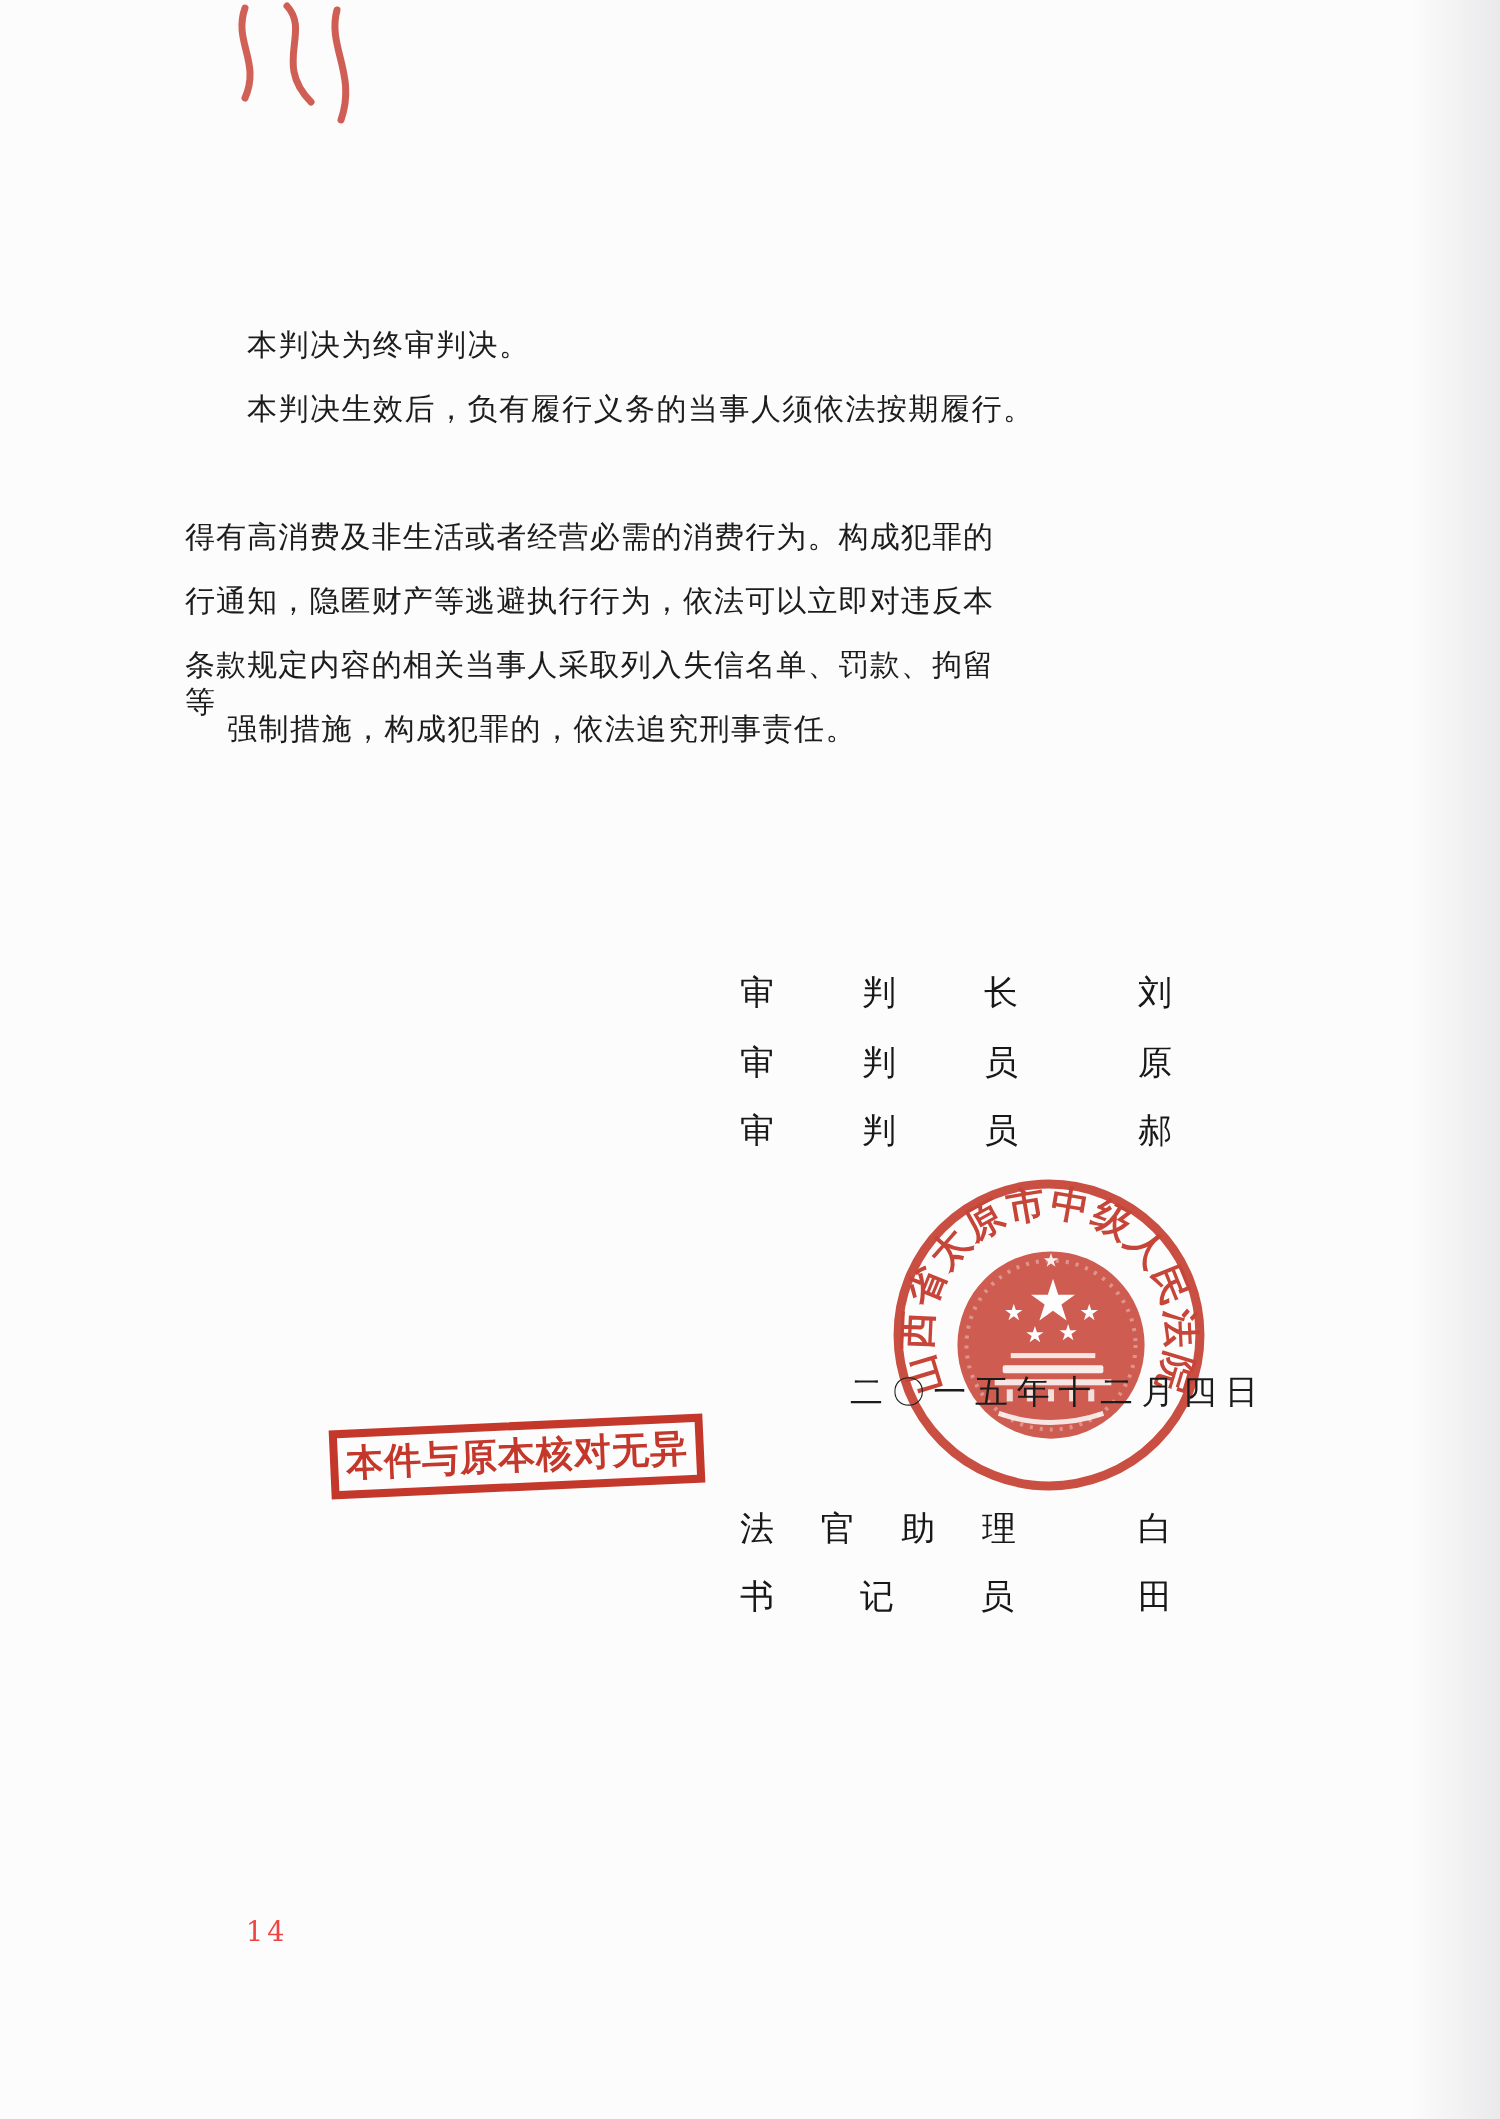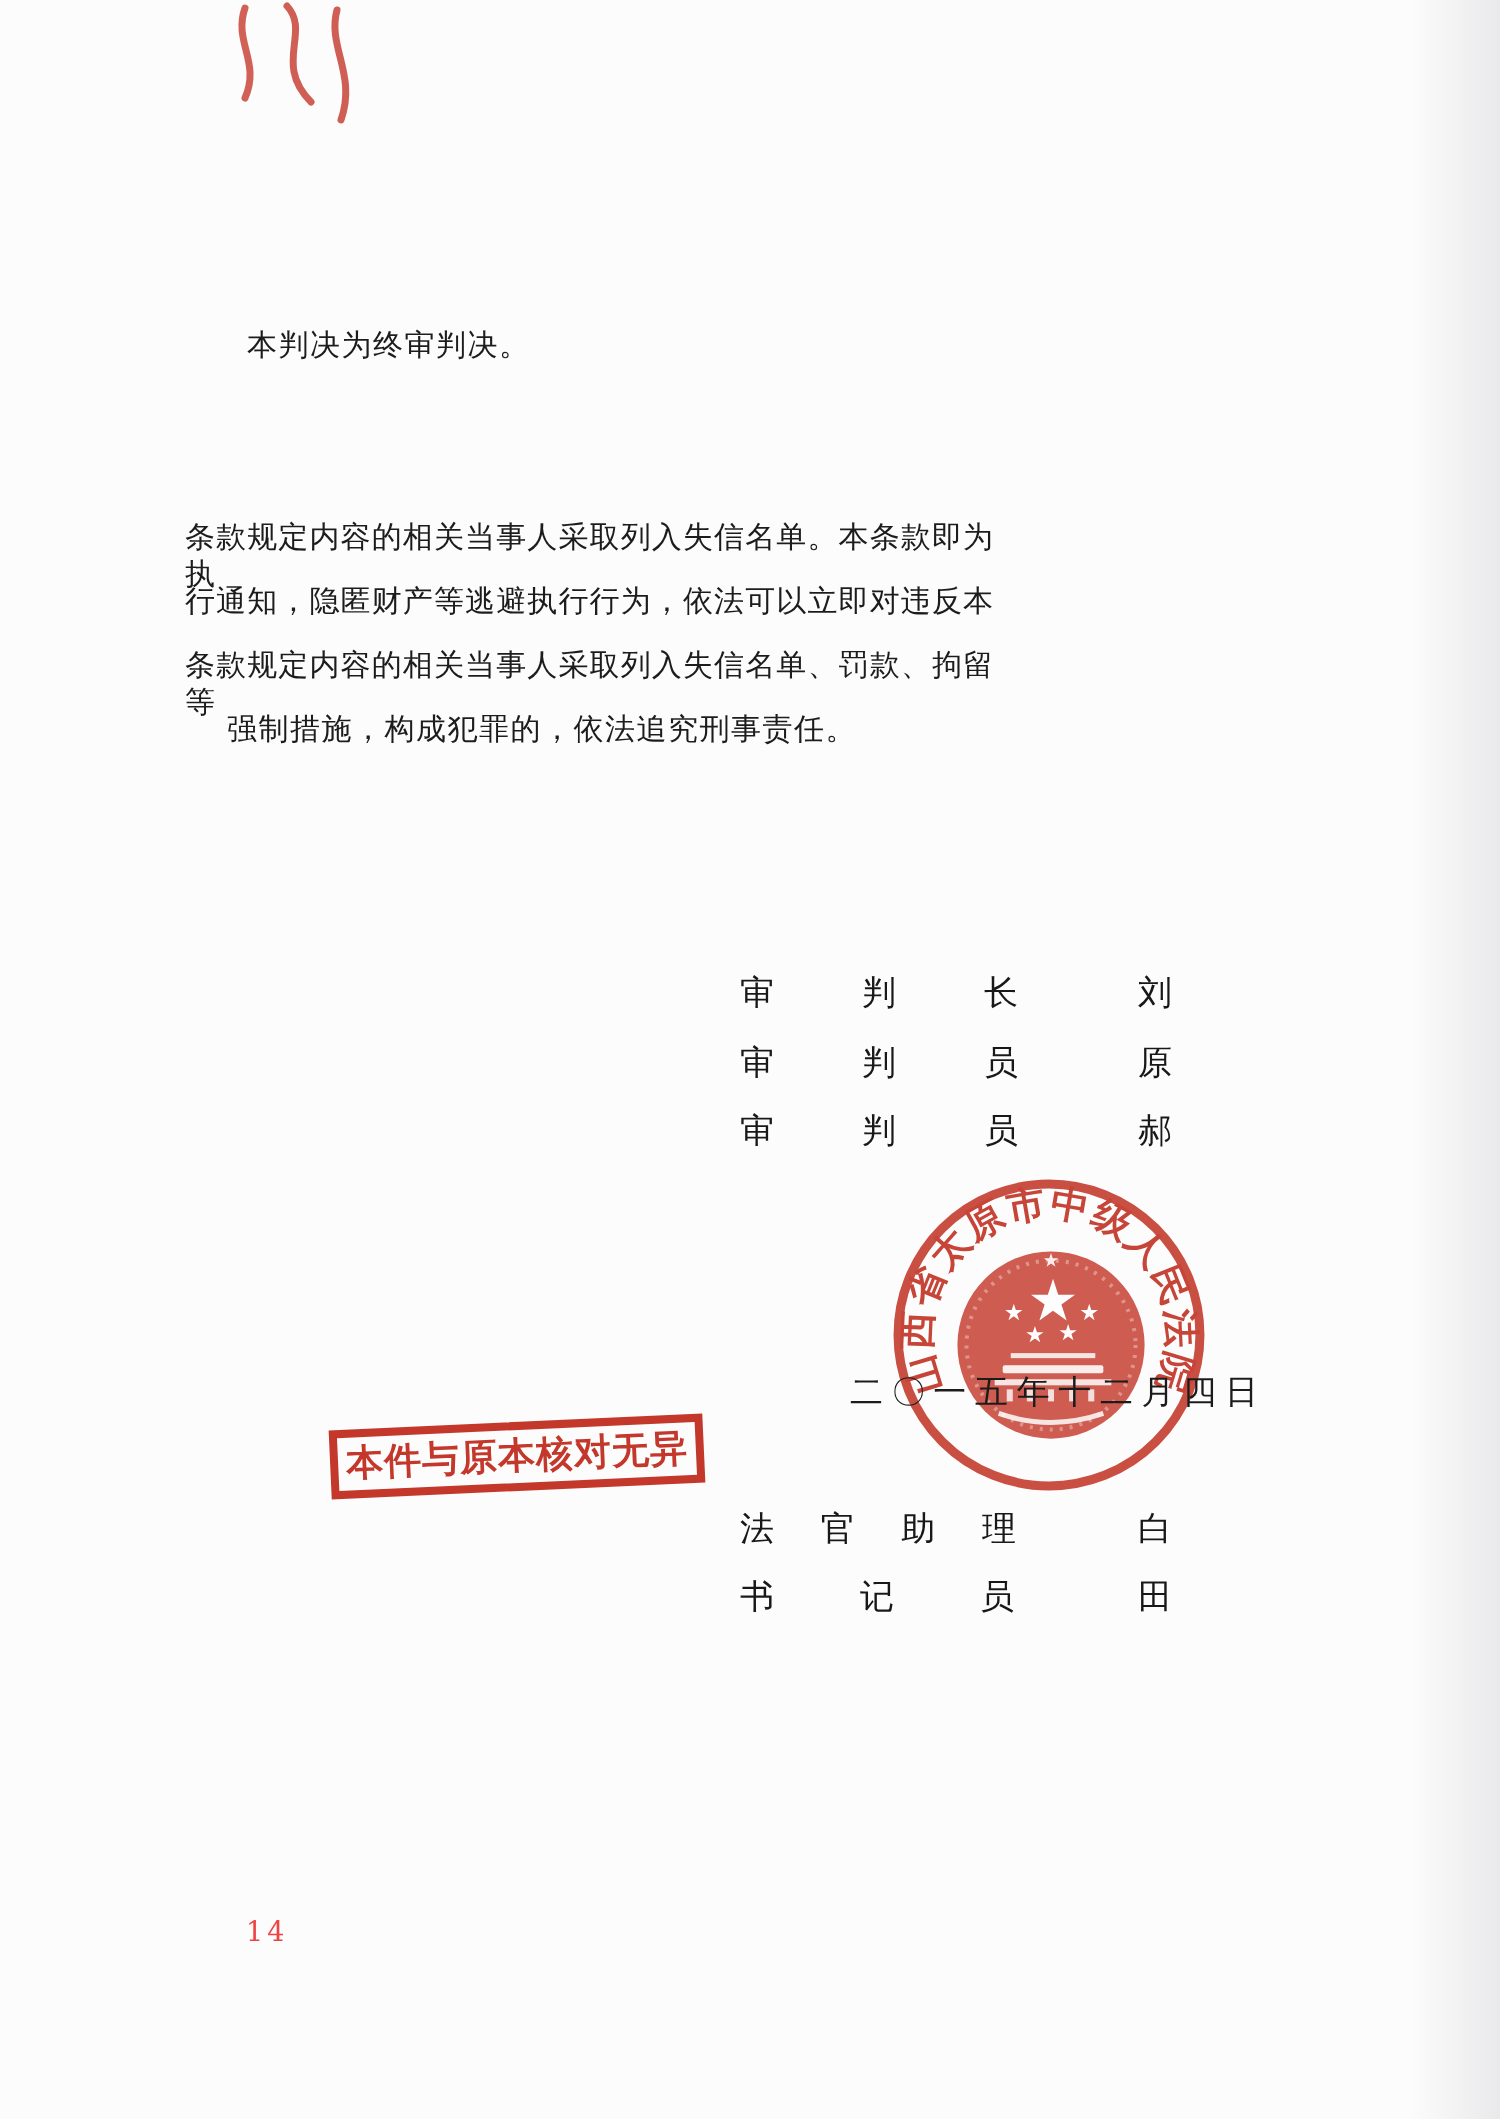--- a/index.html
+++ b/index.html
@@ -68,21 +68,22 @@
 
   <svg class="ink-marks" width="170" height="135" viewBox="0 0 170 135">
     <g fill="none" stroke="#c5392c" stroke-width="7" stroke-linecap="round" opacity="0.8">
       <path d="M 30 6 C 18 40, 46 60, 30 96"></path>
       <path d="M 72 4 C 96 30, 58 62, 96 100"></path>
       <path d="M 122 8 C 112 45, 142 72, 126 118"></path>
     </g>
   </svg>
 
   <div class="bline indent" style="top:326px;">本判决为终审判决。</div>
-  <div class="bline just" style="top:518px;">条款规定内容的相关当事人采取列入失信名单。本条款即为执</div>
+  <div class="bline indent" style="top:390px;">本判决生效后，负有履行义务的当事人须依法按期履行。</div>
+  <div class="bline just" style="top:518px;">得有高消费及非生活或者经营必需的消费行为。构成犯罪的</div>
   <div class="bline just" style="top:582px;">行通知，隐匿财产等逃避执行行为，依法可以立即对违反本</div>
   <div class="bline just" style="top:646px;">条款规定内容的相关当事人采取列入失信名单、罚款、拘留等</div>
   <div class="bline" style="top:710px;margin-left:42px;">强制措施，构成犯罪的，依法追究刑事责任。</div>
 
   <div class="sig-row" style="top:970px;">
     <span class="sig-title t3">
       <span>审</span>
       <span>判</span>
       <span>长</span>
     </span>

